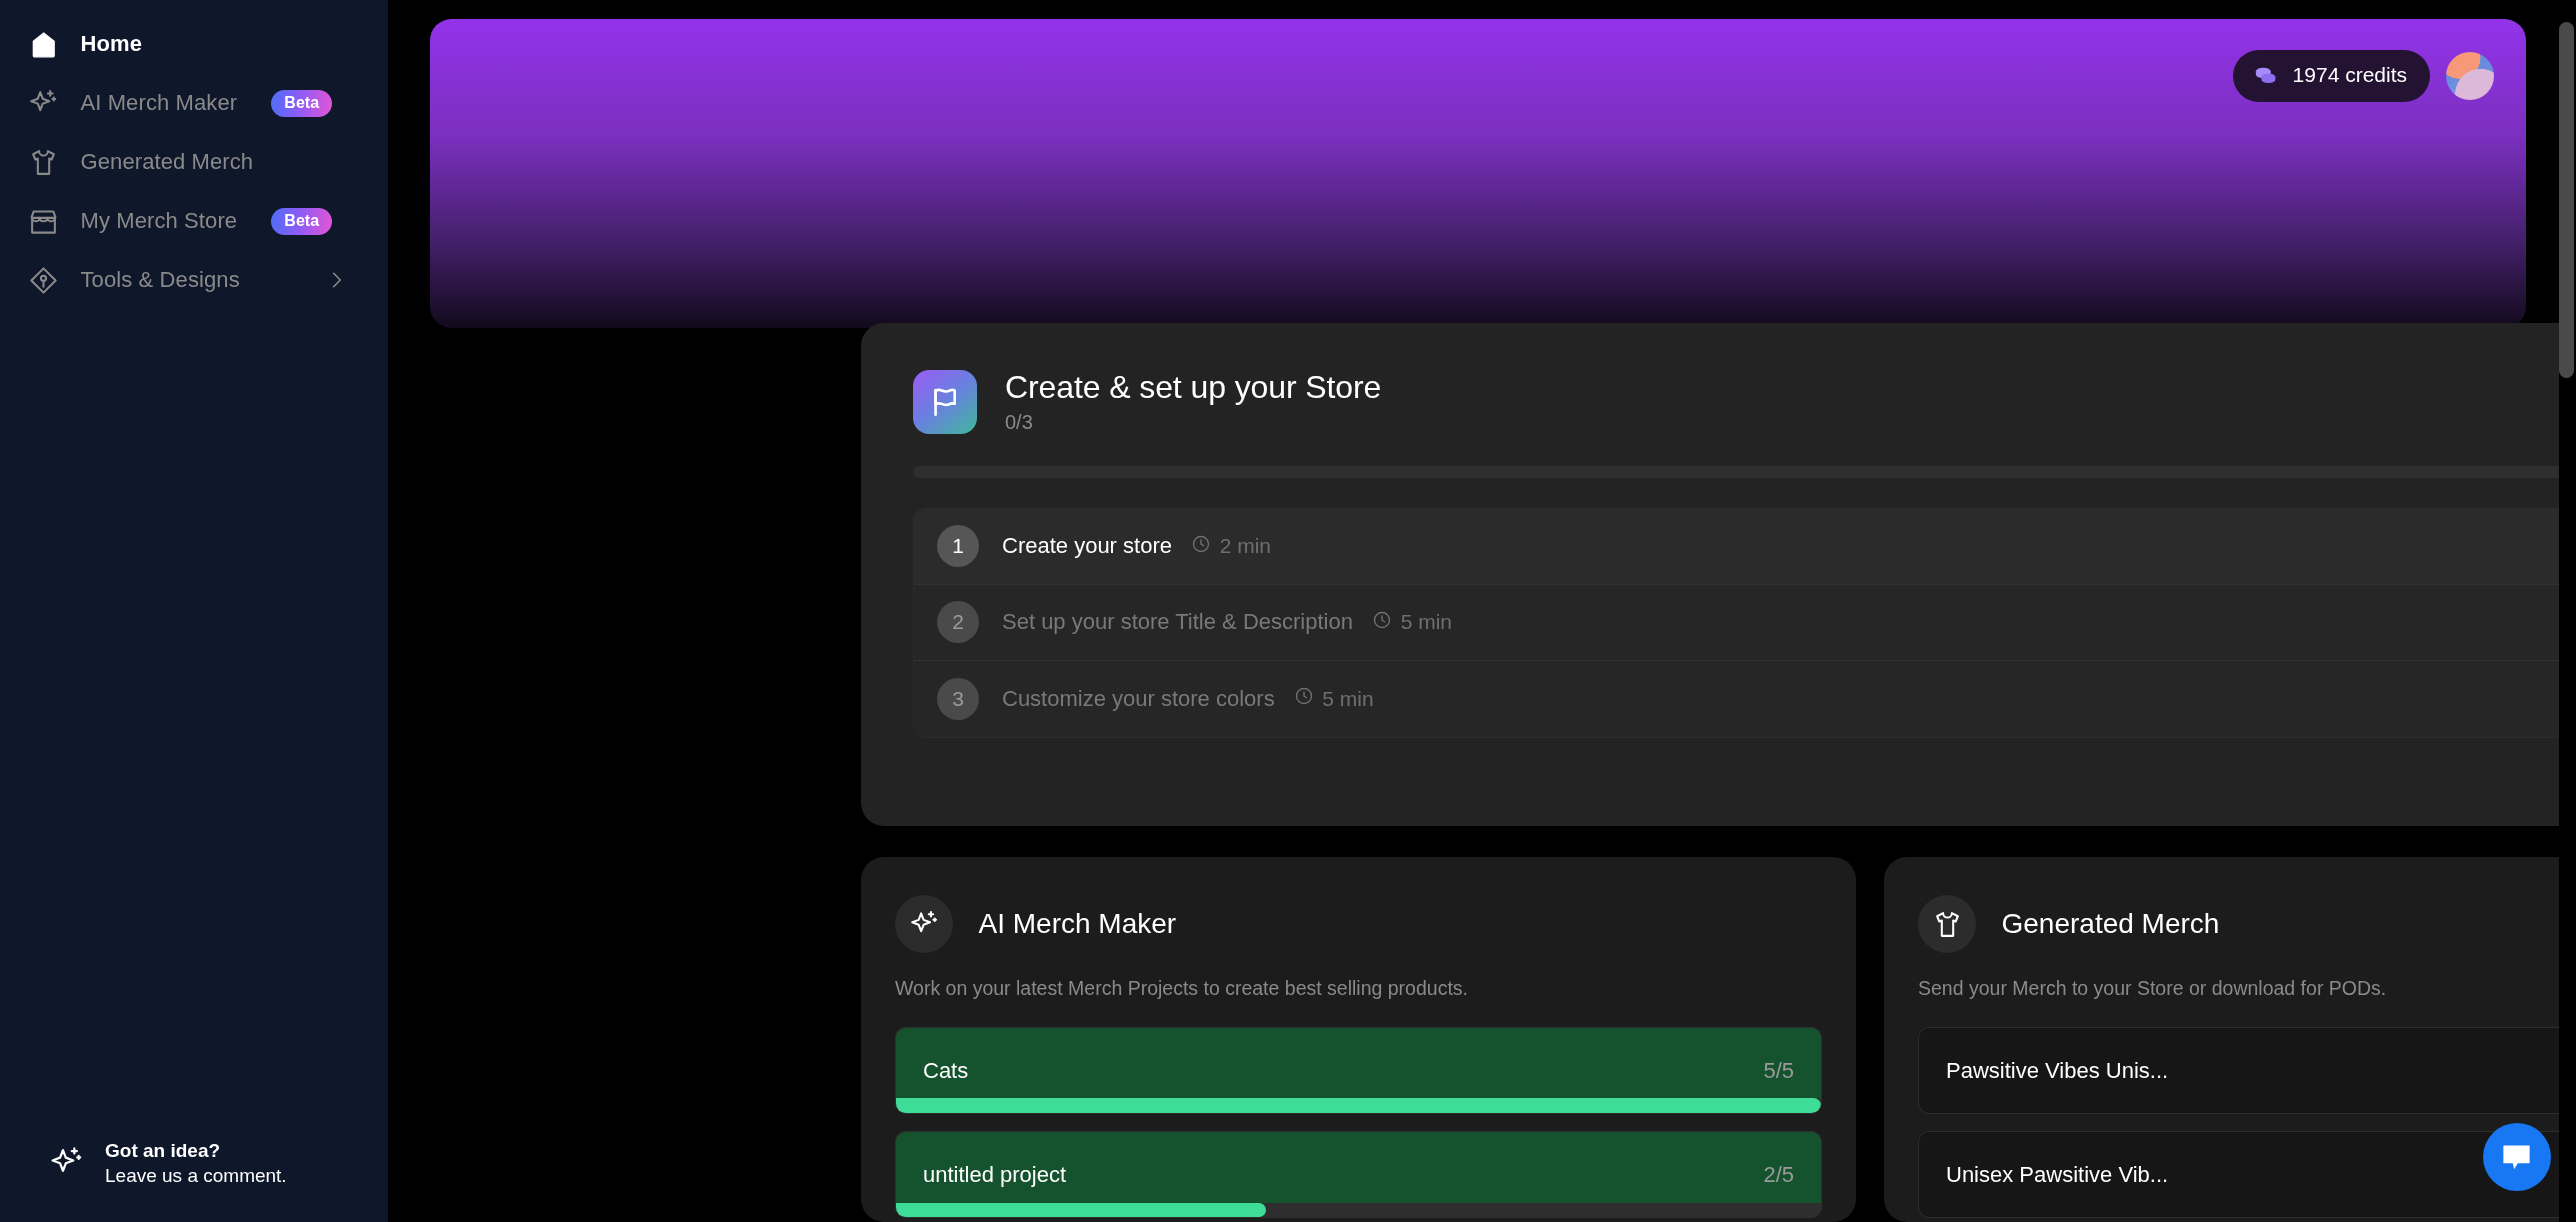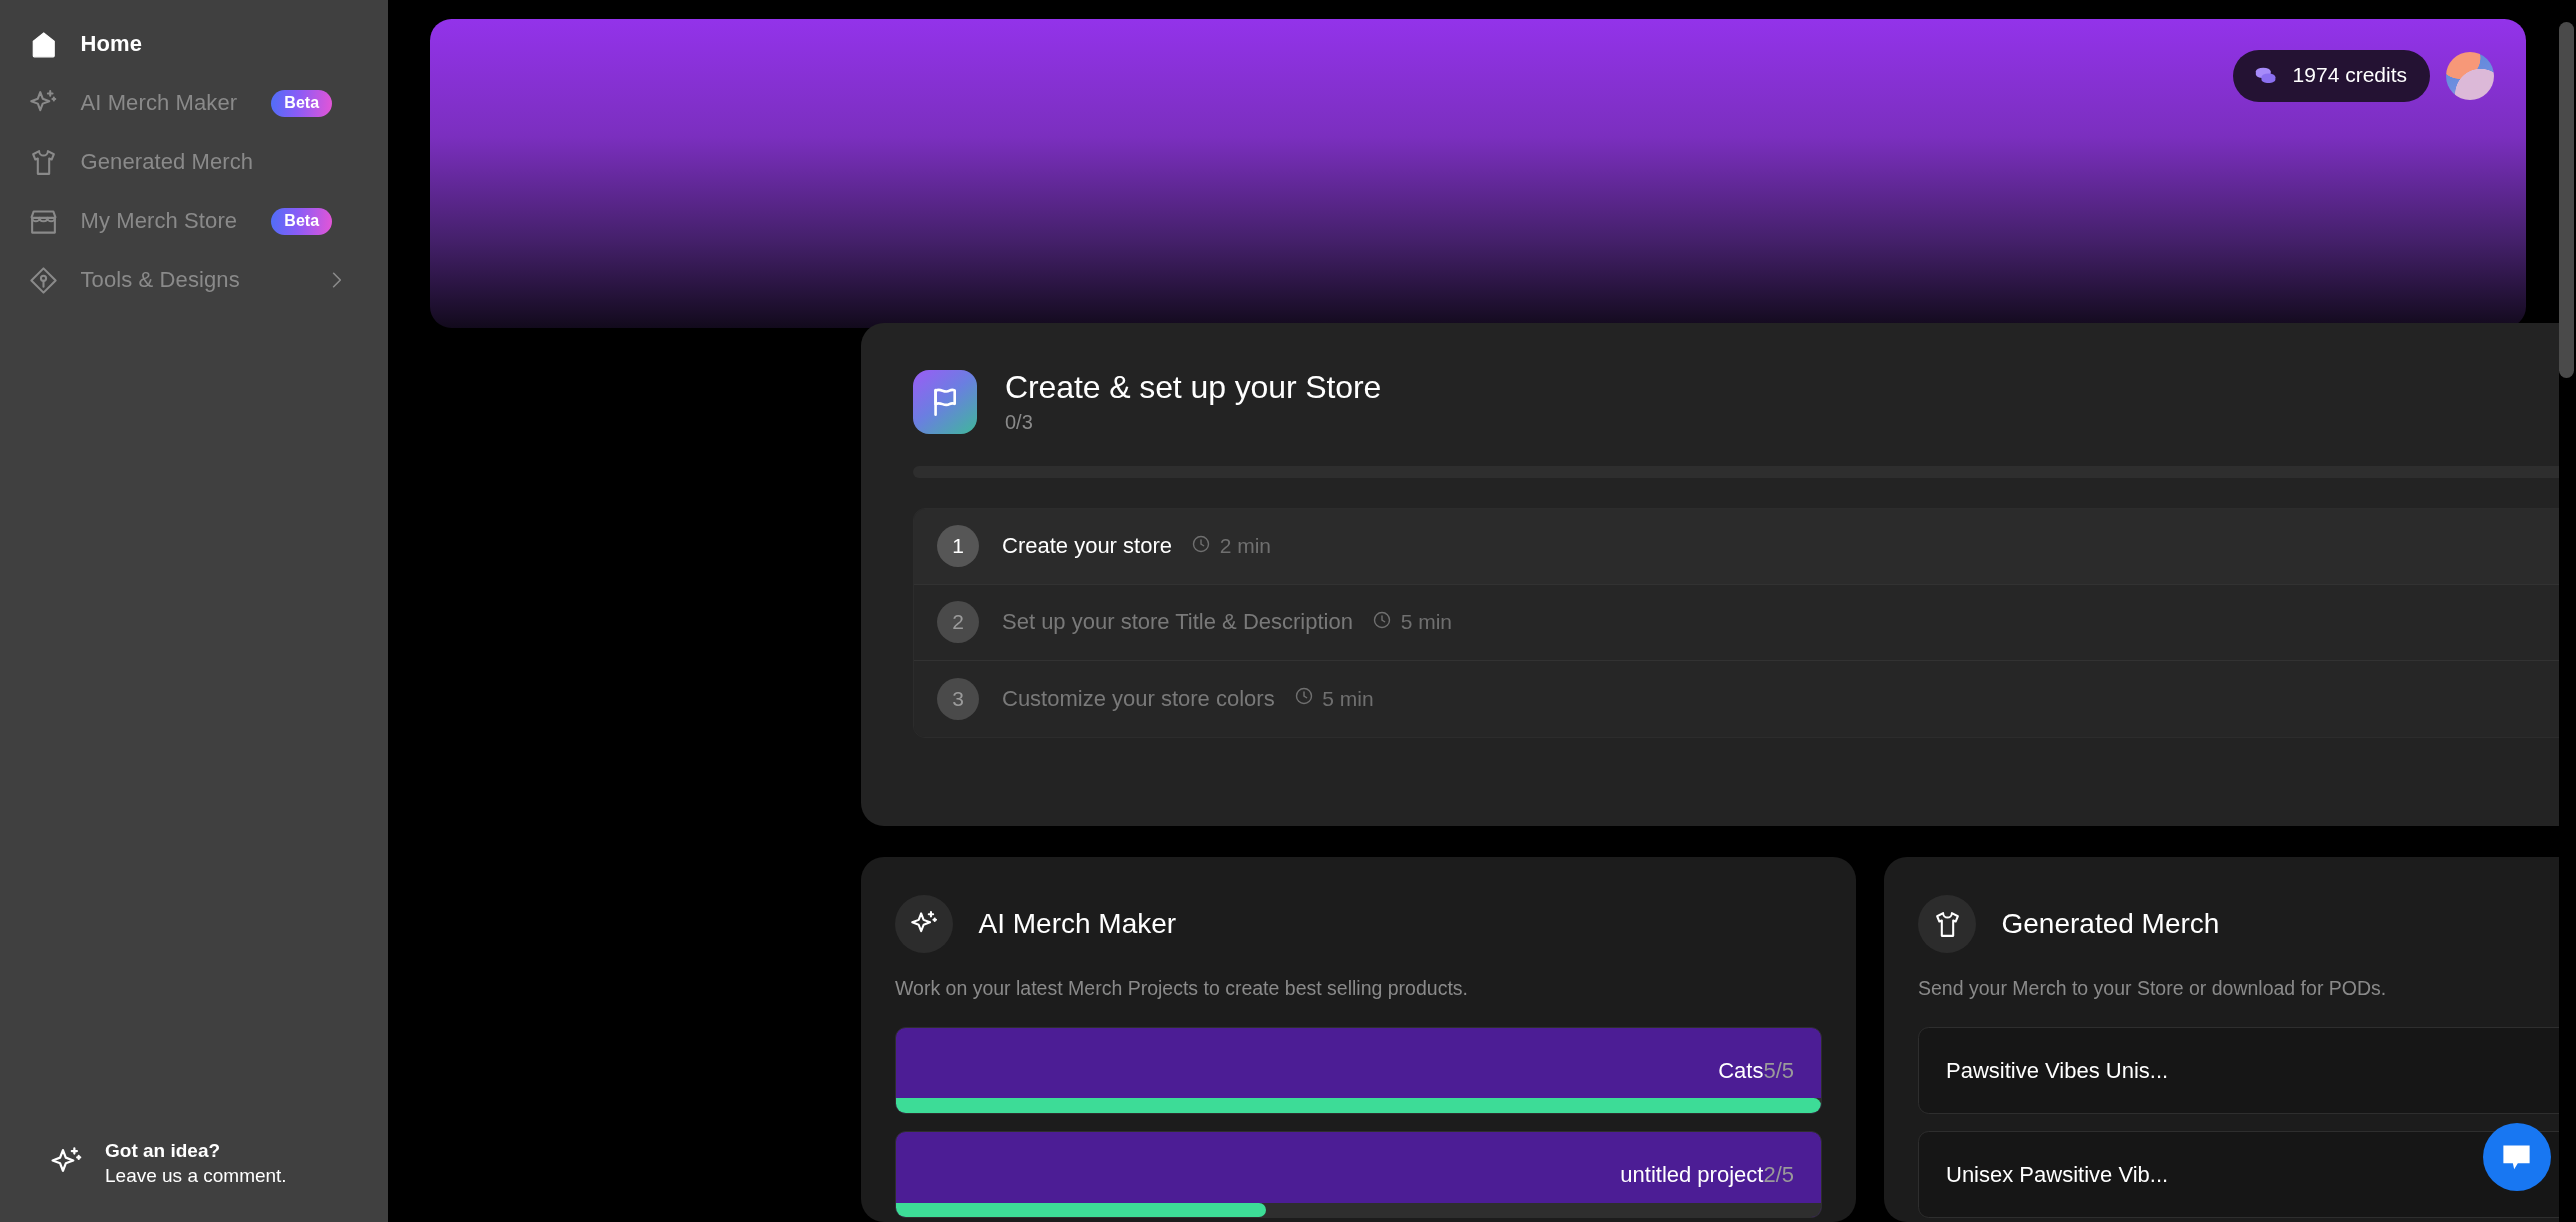--- a/index.html
+++ b/index.html
@@ -7,21 +7,21 @@
     width:2576px; height:1222px;
     background:#000000;
     font-family:"Liberation Sans", sans-serif;
     overflow:hidden;
   }
   .app { position:relative; width:2576px; height:1222px; display:flex; }
 
   
   .sidebar {
     width:388px; height:1222px;
-    background:#404040;
+    background:#0f172a;
     flex:0 0 388px;
     position:relative;
     padding-top:14.8px;
   }
   .nav-item {
     display:flex; align-items:center;
     height:59px;
     padding-left:25.5px;
     gap:19px;
     cursor:pointer;
@@ -203,26 +203,26 @@
     flex:0 0 58px;
   }
   .panel-title { font-size:28px; color:#ffffff; }
   .panel-sub {
     margin-top:24px;
     font-size:19.5px; color:#8a8a8a;
   }
   .panel-list { margin-top:27px; }
   .proj-item {
     position:relative;
-    background:#4c1d95;
+    background:#14532d;
     border:0.7px solid #2e2e2e;
     border-radius:10.7px;
     height:87px;
     margin-bottom:17.4px;
-    display:flex; align-items:center; justify-content:flex-end;
+    display:flex; align-items:center; justify-content:space-between;
     padding:0 27px;
     overflow:hidden;
     cursor:pointer;
   }
   .proj-name { font-size:22px; color:#ffffff; }
   .proj-count { font-size:22px; color:#9a9a9a; }
   .proj-bar {
     position:absolute; left:0; bottom:0;
     height:14.8px; width:100%;
     background:#2e2e2e;

